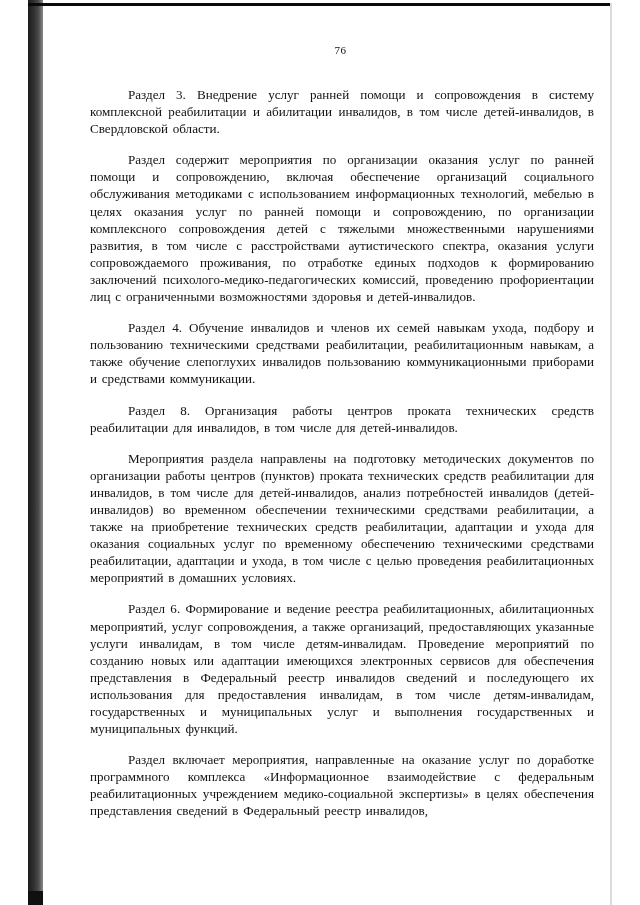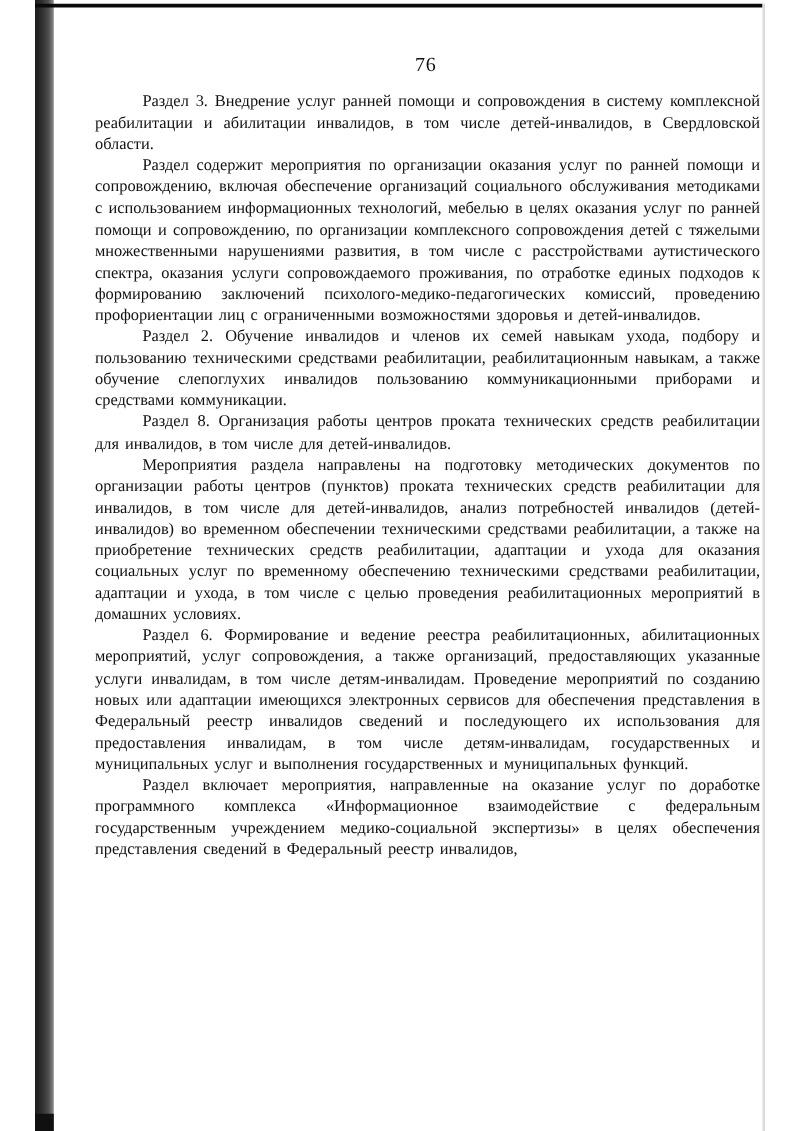--- a/index.html
+++ b/index.html
@@ -61,32 +61,32 @@
     width: 15px;
     height: 14px;
     background: #101010;
   }
   .page-number {
     position: absolute;
     top: 44px;
     left: 75px;
     right: 34px;
     text-align: center;
-    font-size: 16px;
+    font-size: 11px;
     letter-spacing: 0.5px;
   }
   .content {
     position: absolute;
     top: 72px;
     left: 76px;
     right: 32px;
     bottom: 10px;
   }
   .content p {
-    margin: 0;
+    margin: 14px;
     text-align: justify;
     text-indent: 38px;
     font-size: 13.1px;
     line-height: 17.1px;
     word-spacing: 1.5px;
   }
 </style>
 </head>
 <body>
 
@@ -95,19 +95,19 @@
   <div class="scan-strip"></div>
   <div class="top-rule"></div>
   <div class="right-rule"></div>
   <div class="bottom-mark"></div>
 
   <div class="page-number">76</div>
 
   <div class="content">
     <p>Раздел 3. Внедрение услуг ранней помощи и сопровождения в систему комплексной реабилитации и абилитации инвалидов, в том числе детей-инвалидов, в Свердловской области.</p>
     <p>Раздел содержит мероприятия по организации оказания услуг по ранней помощи и сопровождению, включая обеспечение организаций социального обслуживания методиками с использованием информационных технологий, мебелью в целях оказания услуг по ранней помощи и сопровождению, по организации комплексного сопровождения детей с тяжелыми множественными нарушениями развития, в том числе с расстройствами аутистического спектра, оказания услуги сопровождаемого проживания, по отработке единых подходов к формированию заключений психолого-медико-педагогических комиссий, проведению профориентации лиц с ограниченными возможностями здоровья и детей-инвалидов.</p>
-    <p>Раздел 2. Обучение инвалидов и членов их семей навыкам ухода, подбору и пользованию техническими средствами реабилитации, реабилитационным навыкам, а также обучение слепоглухих инвалидов пользованию коммуникационными приборами и средствами коммуникации.</p>
+    <p>Раздел 4. Обучение инвалидов и членов их семей навыкам ухода, подбору и пользованию техническими средствами реабилитации, реабилитационным навыкам, а также обучение слепоглухих инвалидов пользованию коммуникационными приборами и средствами коммуникации.</p>
     <p>Раздел 8. Организация работы центров проката технических средств реабилитации для инвалидов, в том числе для детей-инвалидов.</p>
     <p>Мероприятия раздела направлены на подготовку методических документов по организации работы центров (пунктов) проката технических средств реабилитации для инвалидов, в том числе для детей-инвалидов, анализ потребностей инвалидов (детей-инвалидов) во временном обеспечении техническими средствами реабилитации, а также на приобретение технических средств реабилитации, адаптации и ухода для оказания социальных услуг по временному обеспечению техническими средствами реабилитации, адаптации и ухода, в том числе с целью проведения реабилитационных мероприятий в домашних условиях.</p>
     <p>Раздел 6. Формирование и ведение реестра реабилитационных, абилитационных мероприятий, услуг сопровождения, а также организаций, предоставляющих указанные услуги инвалидам, в том числе детям-инвалидам. Проведение мероприятий по созданию новых или адаптации имеющихся электронных сервисов для обеспечения представления в Федеральный реестр инвалидов сведений и последующего их использования для предоставления инвалидам, в том числе детям-инвалидам, государственных и муниципальных услуг и выполнения государственных и муниципальных функций.</p>
-    <p>Раздел включает мероприятия, направленные на оказание услуг по доработке программного комплекса «Информационное взаимодействие с федеральным государственным учреждением медико-социальной экспертизы» в целях обеспечения представления сведений в Федеральный реестр инвалидов,</p>
+    <p>Раздел включает мероприятия, направленные на оказание услуг по доработке программного комплекса «Информационное взаимодействие с федеральным реабилитационных учреждением медико-социальной экспертизы» в целях обеспечения представления сведений в Федеральный реестр инвалидов,</p>
   </div>
 </div>
 
 </body></html>

